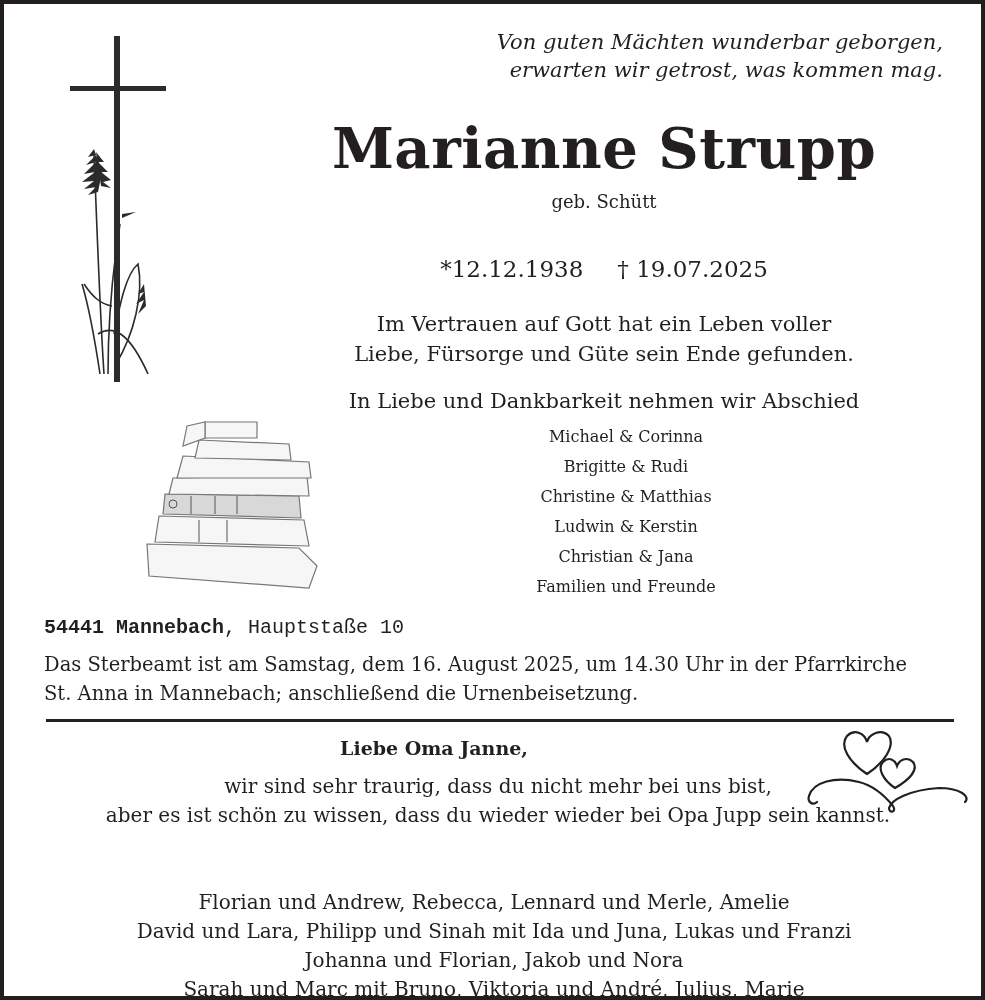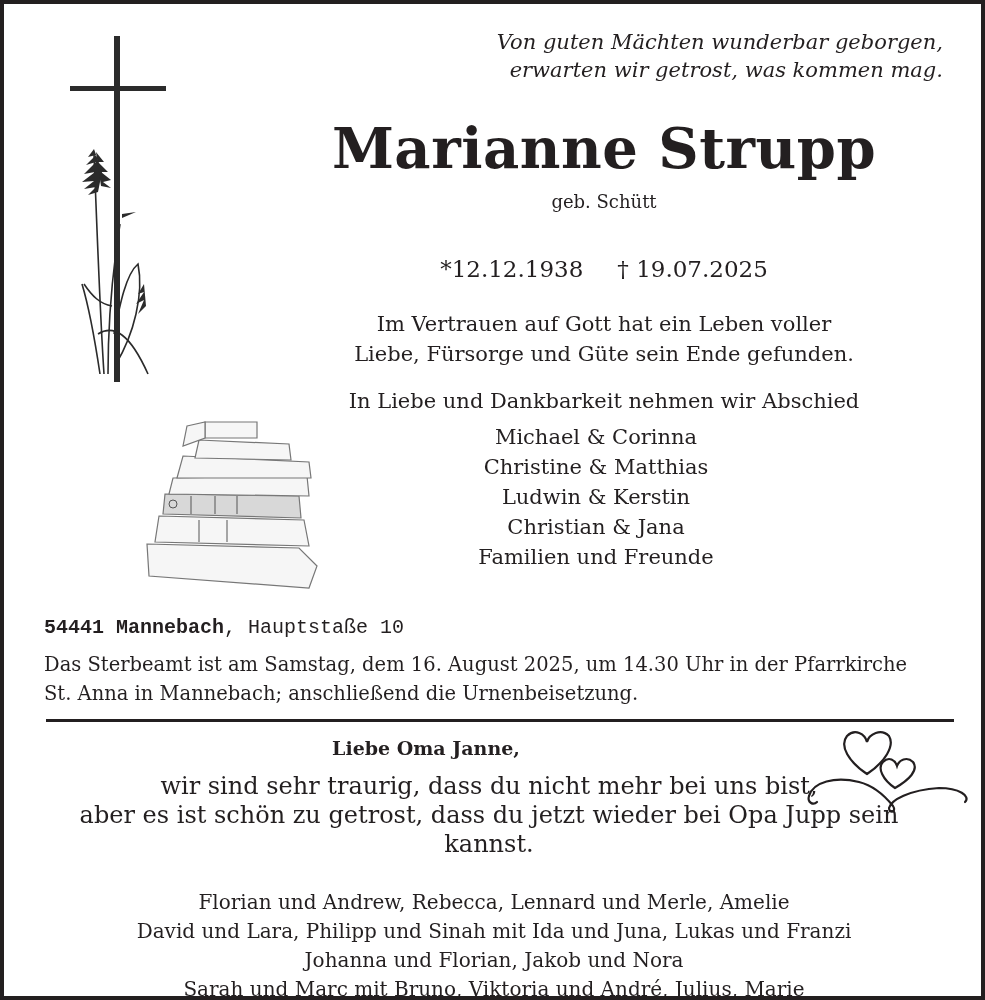--- a/index.html
+++ b/index.html
@@ -18,30 +18,30 @@
   .motto { right: 38px; top: 24px; width: 460px; text-align: right;
     font-style: italic; font-size: 21px; line-height: 28px; }
   .name { left: 300px; width: 600px; top: 108px; font-size: 56px; font-weight: bold;
     line-height: 72px; letter-spacing: 0.5px; }
   .birthname { left: 380px; width: 440px; top: 184px; font-size: 18px; line-height: 28px; }
   .dates { left: 380px; width: 440px; top: 223px; font-size: 23px; line-height: 30px; margin-top: 27px; }
   .dates span { display: inline-block; }
   .dates .gap { width: 34px; }
   .verse { left: 300px; width: 600px; top: 305px; font-size: 21px; line-height: 30px; }
   .farewell { left: 300px; width: 600px; top: 382px; font-size: 21px; line-height: 30px; }
-  .mourners { left: 392px; width: 400px; top: 418px; font-size: 21px; line-height: 30px; }
+  .mourners { left: 422px; width: 400px; top: 418px; font-size: 16px; line-height: 30px; }
 
   .address { left: 40px; top: 610px; font-size: 20px; line-height: 28px; white-space: nowrap; font-family: Liberation Mono, monospace; }
   .address b { font-weight: bold; }
   .service { left: 40px; top: 646px; width: 920px; font-size: 19.5px; line-height: 29px; }
 
   .divider { left: 42px; top: 715px; width: 908px; height: 3px; background: #231f20; }
 
-  .greeting { left: 172px; width: 500px; top: 730px; font-size: 19px; font-weight: bold; line-height: 28px; }
-  .message { left: 55px; width: 860px; top: 768px; font-size: 24px; line-height: 29px; }
+  .greeting { left: 180px; width: 500px; top: 730px; font-size: 19px; font-weight: bold; line-height: 28px; }
+  .message { left: 64px; width: 860px; top: 768px; font-size: 20px; line-height: 29px; }
   .grandkids { left: 60px; width: 860px; top: 884px; font-size: 20px; line-height: 29px; }
 
   .cross { left: 60px; top: 30px; width: 120px; height: 350px; }
   .books { left: 135px; top: 412px; width: 190px; height: 180px; }
   .hearts { left: 795px; top: 722px; width: 180px; height: 90px; }
 </style>
 </head>
 <body>
 
 <div class="frame">
@@ -96,20 +96,21 @@
     </g>
     <g stroke="#555" stroke-width="1" fill="none">
       <path d="M52 80 L52 98 M76 80 L76 98 M98 80 L98 98"></path>
       <path d="M60 104 L60 126 M88 104 L88 126"></path>
       <circle cx="34" cy="88" r="4"></circle>
     </g>
   </svg>
 
   <div class="abs mourners serif center">
     <div>Michael &amp; Corinna</div>
+    <div>Brigitte &amp; Rudi</div>
     <div>Christine &amp; Matthias</div>
     <div>Ludwin &amp; Kerstin</div>
     <div>Christian &amp; Jana</div>
     <div>Familien und Freunde</div>
   </div>
 
   <div class="abs address serif">
     <b>54441 Mannebach</b><span>, </span><span>Hauptstaße 10</span>
   </div>
 
@@ -125,21 +126,21 @@
       <path d="M68 48 C 50 36, 40 20, 48 10 C 56 2, 66 8, 68 16 C 70 8, 82 2, 90 10 C 96 20, 86 36, 68 48 Z"></path>
       <path d="M96 62 C 84 54, 78 42, 84 36 C 90 30, 96 34, 98 40 C 100 34, 108 30, 114 36 C 120 44, 110 54, 96 62 Z"></path>
       <path d="M10 70 C 14 56, 36 50, 60 56 C 76 60, 86 70, 94 80 C 98 86, 90 88, 90 82 C 92 74, 110 64, 140 62 C 160 62, 172 70, 166 76"></path>
       <path d="M10 70 C 8 76, 14 80, 18 76"></path>
     </g>
   </svg>
 
   <div class="abs greeting serif center">Liebe Oma Janne,</div>
   <div class="abs message serif center">
     <div>wir sind sehr traurig, dass du nicht mehr bei uns bist,</div>
-    <div>aber es ist schön zu getrost, dass du jetzt wieder bei Opa Jupp sein kannst.</div>
+    <div>aber es ist schön zu wissen, dass du wieder wieder bei Opa Jupp sein kannst.</div>
   </div>
   <div class="abs grandkids serif center">
     <div>Florian und Andrew, Rebecca, Lennard und Merle, Amelie</div>
     <div>David und Lara, Philipp und Sinah mit Ida und Juna, Lukas und Franzi</div>
     <div>Johanna und Florian, Jakob und Nora</div>
     <div>Sarah und Marc mit Bruno, Viktoria und André, Julius, Marie</div>
   </div>
 
 </div>
 

